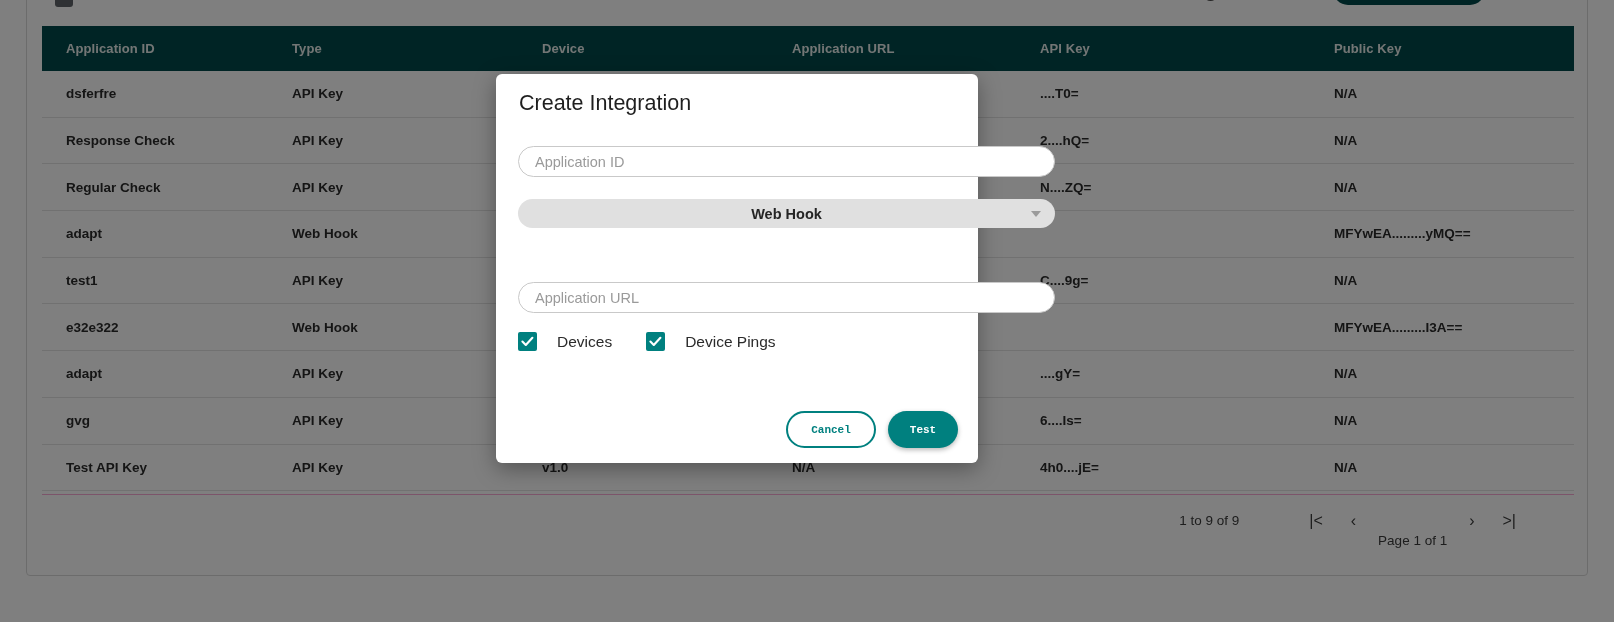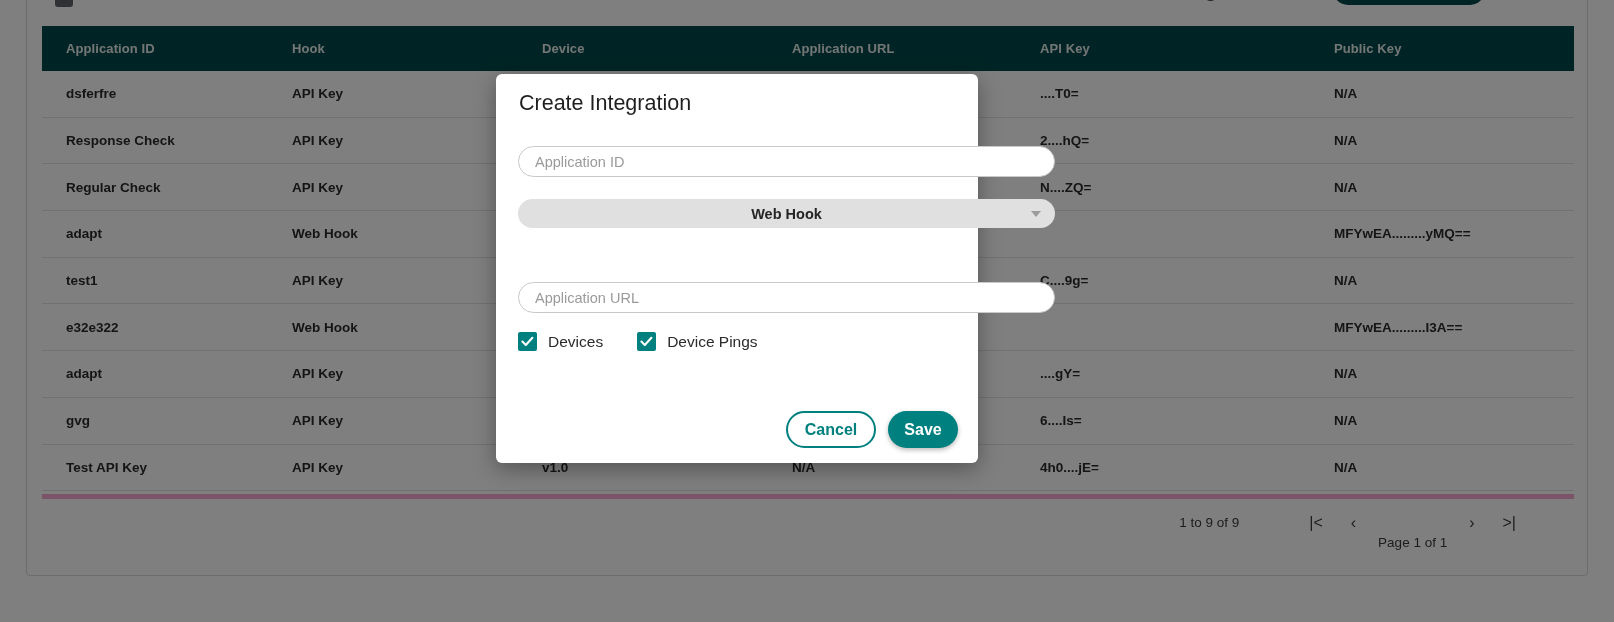--- a/index.html
+++ b/index.html
@@ -124,21 +124,21 @@
 
   .tfoot {
     position: absolute;
     left: 15px;
     top: 505px;
     width: 1532px;
     height: 52px;
     display: flex;
     align-items: center;
     justify-content: flex-end;
-    border-top: 5px solid #f9a8d4;
+    border-top: 1px solid #f9a8d4;
     background: #ffffff;
   }
 
   .range-label {
     font-size: 13.5px;
     color: #3b3b3b;
     margin-right: 60px;
   }
 
   .pager-btn {
@@ -266,36 +266,36 @@
     border-radius: 2px;
     background: #00807f;
     position: relative;
     flex: none;
   }
   .checkbox svg { position: absolute; left: 2px; top: 2px; }
 
   .check-label {
     font-size: 15.5px;
     color: #2b2b2b;
-    margin-left: 11px;
+    margin-left: 20px;
   }
 
   .modal-actions {
     position: absolute;
     right: 20px;
     top: 337px;
     display: flex;
     align-items: center;
   }
 
   .btn {
     border-radius: 19px;
-    font-size: 16px;
+    font-size: 11px;
     font-weight: bold;
-    font-family: Liberation Sans, sans-serif;
+    font-family: Liberation Mono, monospace;
     cursor: pointer;
     height: 37px;
   }
 
   .btn-cancel {
     width: 90px;
     background: #ffffff;
     border: 2px solid #00807f;
     color: #00807f;
     margin-right: 12px;
@@ -319,21 +319,21 @@
 
       <div class="card-toolbar">
         <div class="toolbar-icon"></div>
         <div class="toolbar-help-icon"></div>
         <button class="create-btn">Create Integration</button>
       </div>
 
       <div class="table">
         <div class="thead">
           <div class="th col-appid">Application ID</div>
-          <div class="th col-type">Hook</div>
+          <div class="th col-type">Type</div>
           <div class="th col-version">Device</div>
           <div class="th col-url">Application URL</div>
           <div class="th col-apikey">API Key</div>
           <div class="th col-pubkey">Public Key</div>
         </div>
         <div id="tbody">
             <div class="trow">
               <div class="td col-appid">dsferfre</div>
               <div class="td col-type">API Key</div>
               <div class="td col-version"></div>
@@ -453,17 +453,17 @@
           <svg width="15" height="15" viewBox="0 0 15 15" aria-hidden="true">
             <path d="M2.4 7.6 L5.8 11 L12.4 3.8" stroke="#ffffff" stroke-width="2.1" fill="none" stroke-linecap="round" stroke-linejoin="round"></path>
           </svg>
         </span>
         <span class="check-label">Device Pings</span>
       </label>
     </div>
 
     <div class="modal-actions">
       <button class="btn btn-cancel">Cancel</button>
-      <button class="btn btn-save">Save</button>
+      <button class="btn btn-save">Test</button>
     </div>
   </div>
 
 </div>
 
 </body></html>

